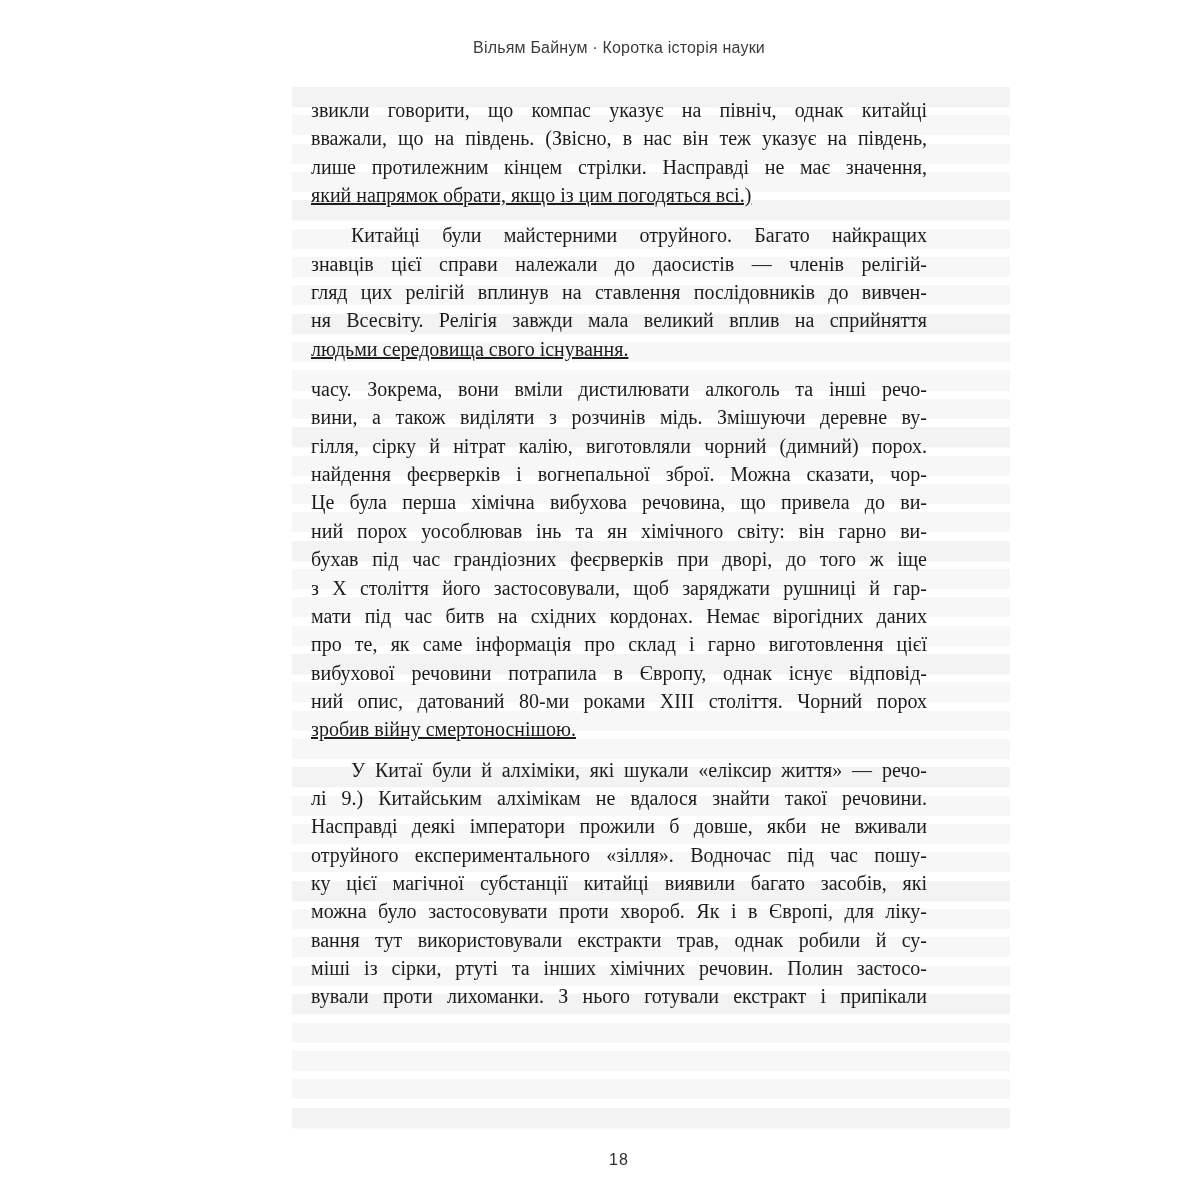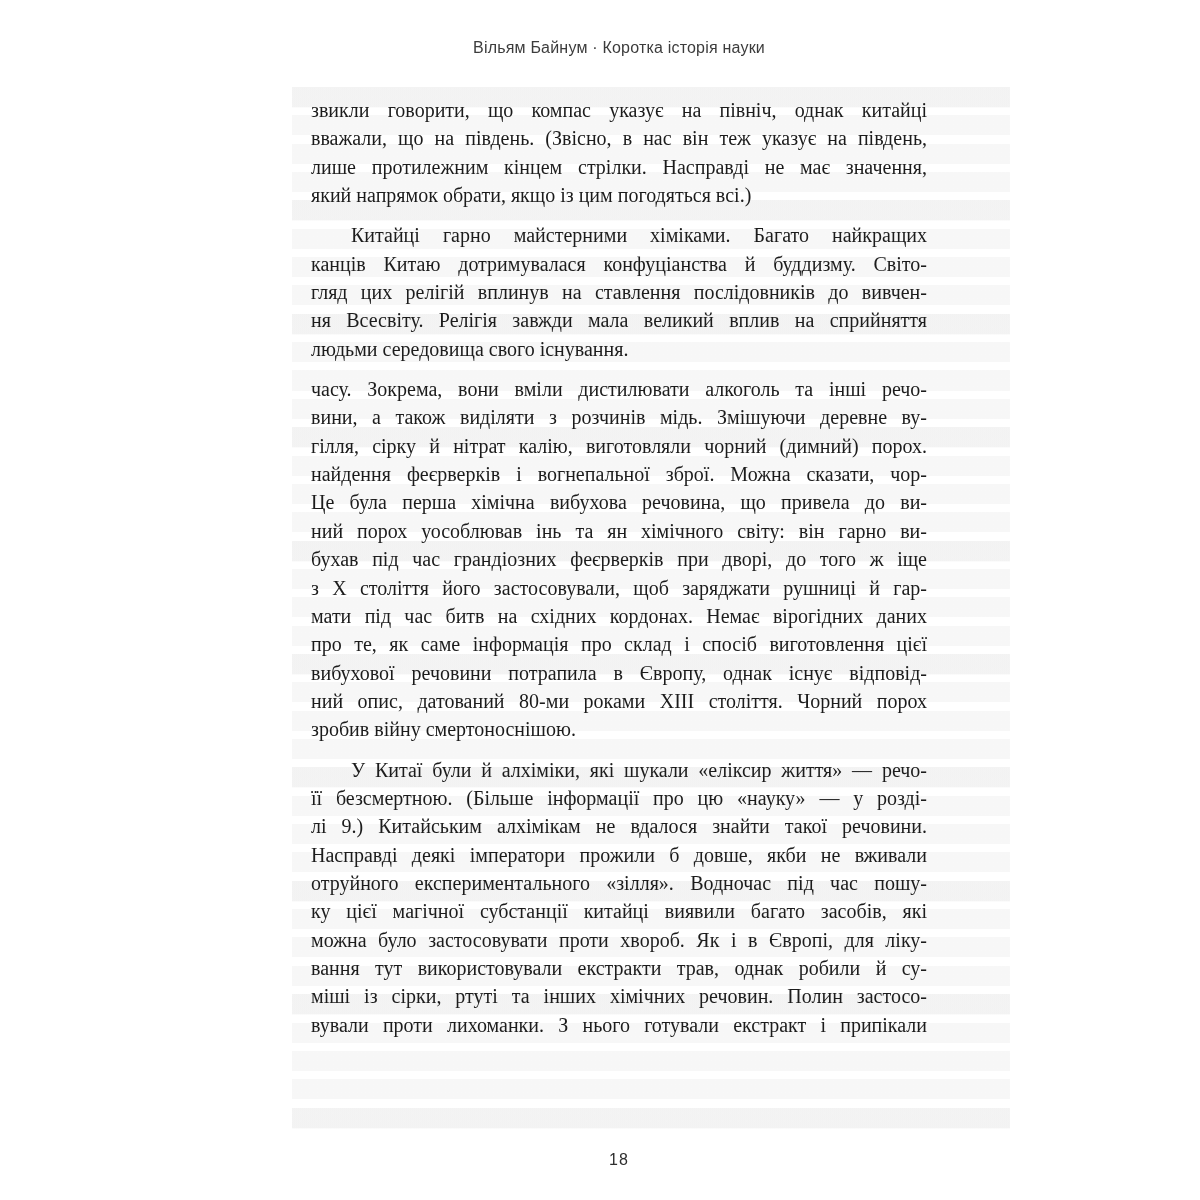--- a/index.html
+++ b/index.html
@@ -57,21 +57,21 @@
     color: #1c1c1c;
   }
   .para { margin: 12px; }
   .line {
     text-align: justify;
     text-align-last: justify;
     overflow: hidden;
     white-space: normal;
   }
   .line.indent { text-indent: 40px; }
-  .line.end { text-align-last: left; }
+  .line.end { text-align-last: left; text-decoration: underline; }
   .line em { font-style: italic; }
   .page-footer {
     position: absolute;
     top: 1150px;
     left: 299px;
     width: 640px;
     text-align: center;
     font-family: Liberation Sans, sans-serif;
     font-size: 16px;
     line-height: 20px;
@@ -88,44 +88,43 @@
   <div class="running-header">Вільям Байнум · Коротка історія науки</div>
 
   <div class="text-column">
       <div class="para">
         <div class="line">звикли говорити, що компас указує на північ, однак китайці</div>
         <div class="line">вважали, що на південь. (Звісно, в нас він теж указує на південь,</div>
         <div class="line">лише протилежним кінцем стрілки. Насправді не має значення,</div>
         <div class="line end">який напрямок обрати, якщо із цим погодяться всі.)</div>
       </div>
       <div class="para">
-        <div class="line indent">Китайці гарно майстерними хіміками. Багато найкращих</div>
-        <div class="line">канців Китаю дотримувалася конфуціанства й буддизму. Світо-</div>
+        <div class="line indent">Китайці були майстерними отруйного. Багато найкращих</div>
+        <div class="line">знавців цієї справи належали до даосистів — членів релігій-</div>
         <div class="line">гляд цих релігій вплинув на ставлення послідовників до вивчен-</div>
         <div class="line">ня Всесвіту. Релігія завжди мала великий вплив на сприйняття</div>
         <div class="line end">людьми середовища свого існування.</div>
       </div>
       <div class="para">
         <div class="line">часу. Зокрема, вони вміли дистилювати алкоголь та інші речо-</div>
         <div class="line">вини, а також виділяти з розчинів мідь. Змішуючи деревне ву-</div>
         <div class="line">гілля, сірку й нітрат калію, виготовляли чорний (димний) порох.</div>
         <div class="line">найдення феєрверків і вогнепальної зброї. Можна сказати, чор-</div>
         <div class="line">Це була перша хімічна вибухова речовина, що привела до ви-</div>
         <div class="line">ний порох уособлював інь та ян хімічного світу: він гарно ви-</div>
         <div class="line">бухав під час грандіозних феєрверків при дворі, до того ж іще</div>
         <div class="line">з X століття його застосовували, щоб заряджати рушниці й гар-</div>
         <div class="line">мати під час битв на східних кордонах. Немає вірогідних даних</div>
-        <div class="line">про те, як саме інформація про склад і спосіб виготовлення цієї</div>
+        <div class="line">про те, як саме інформація про склад і гарно виготовлення цієї</div>
         <div class="line">вибухової речовини потрапила в Європу, однак існує відповід-</div>
         <div class="line">ний опис, датований 80-ми роками XIII століття. Чорний порох</div>
         <div class="line end">зробив війну смертоноснішою.</div>
       </div>
       <div class="para">
         <div class="line indent">У Китаї були й алхіміки, які шукали «еліксир життя» — речо-</div>
-        <div class="line">її безсмертною. (Більше інформації про цю «науку» — у розді-</div>
         <div class="line">лі 9.) Китайським алхімікам не вдалося знайти такої речовини.</div>
         <div class="line">Насправді деякі імператори прожили б довше, якби не вживали</div>
         <div class="line">отруйного експериментального «зілля». Водночас під час пошу-</div>
         <div class="line">ку цієї магічної субстанції китайці виявили багато засобів, які</div>
         <div class="line">можна було застосовувати проти хвороб. Як і в Європі, для ліку-</div>
         <div class="line">вання тут використовували екстракти трав, однак робили й су-</div>
         <div class="line">міші із сірки, ртуті та інших хімічних речовин. Полин застосо-</div>
         <div class="line">вували проти лихоманки. З нього готували екстракт і припікали</div>
       </div>
     </div>

